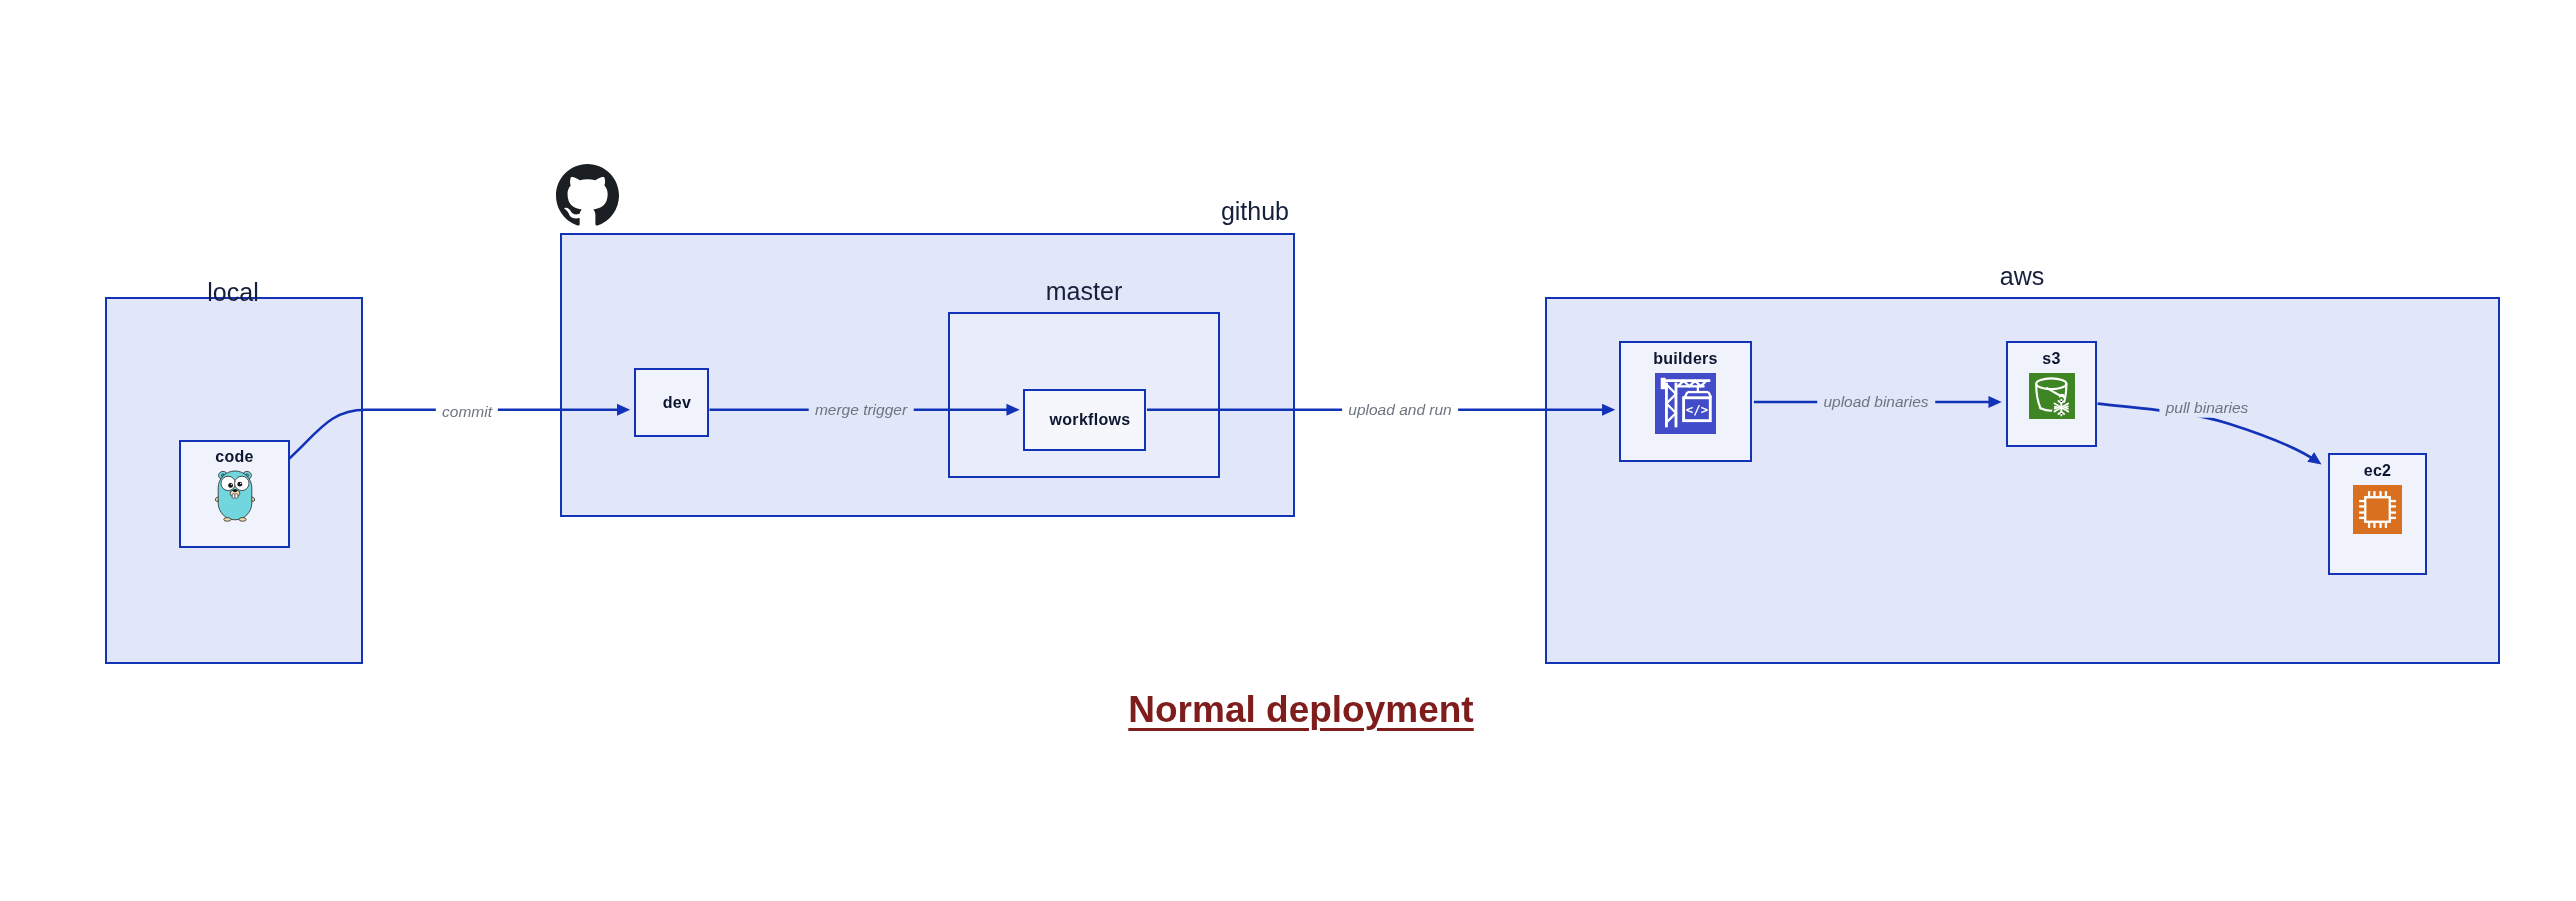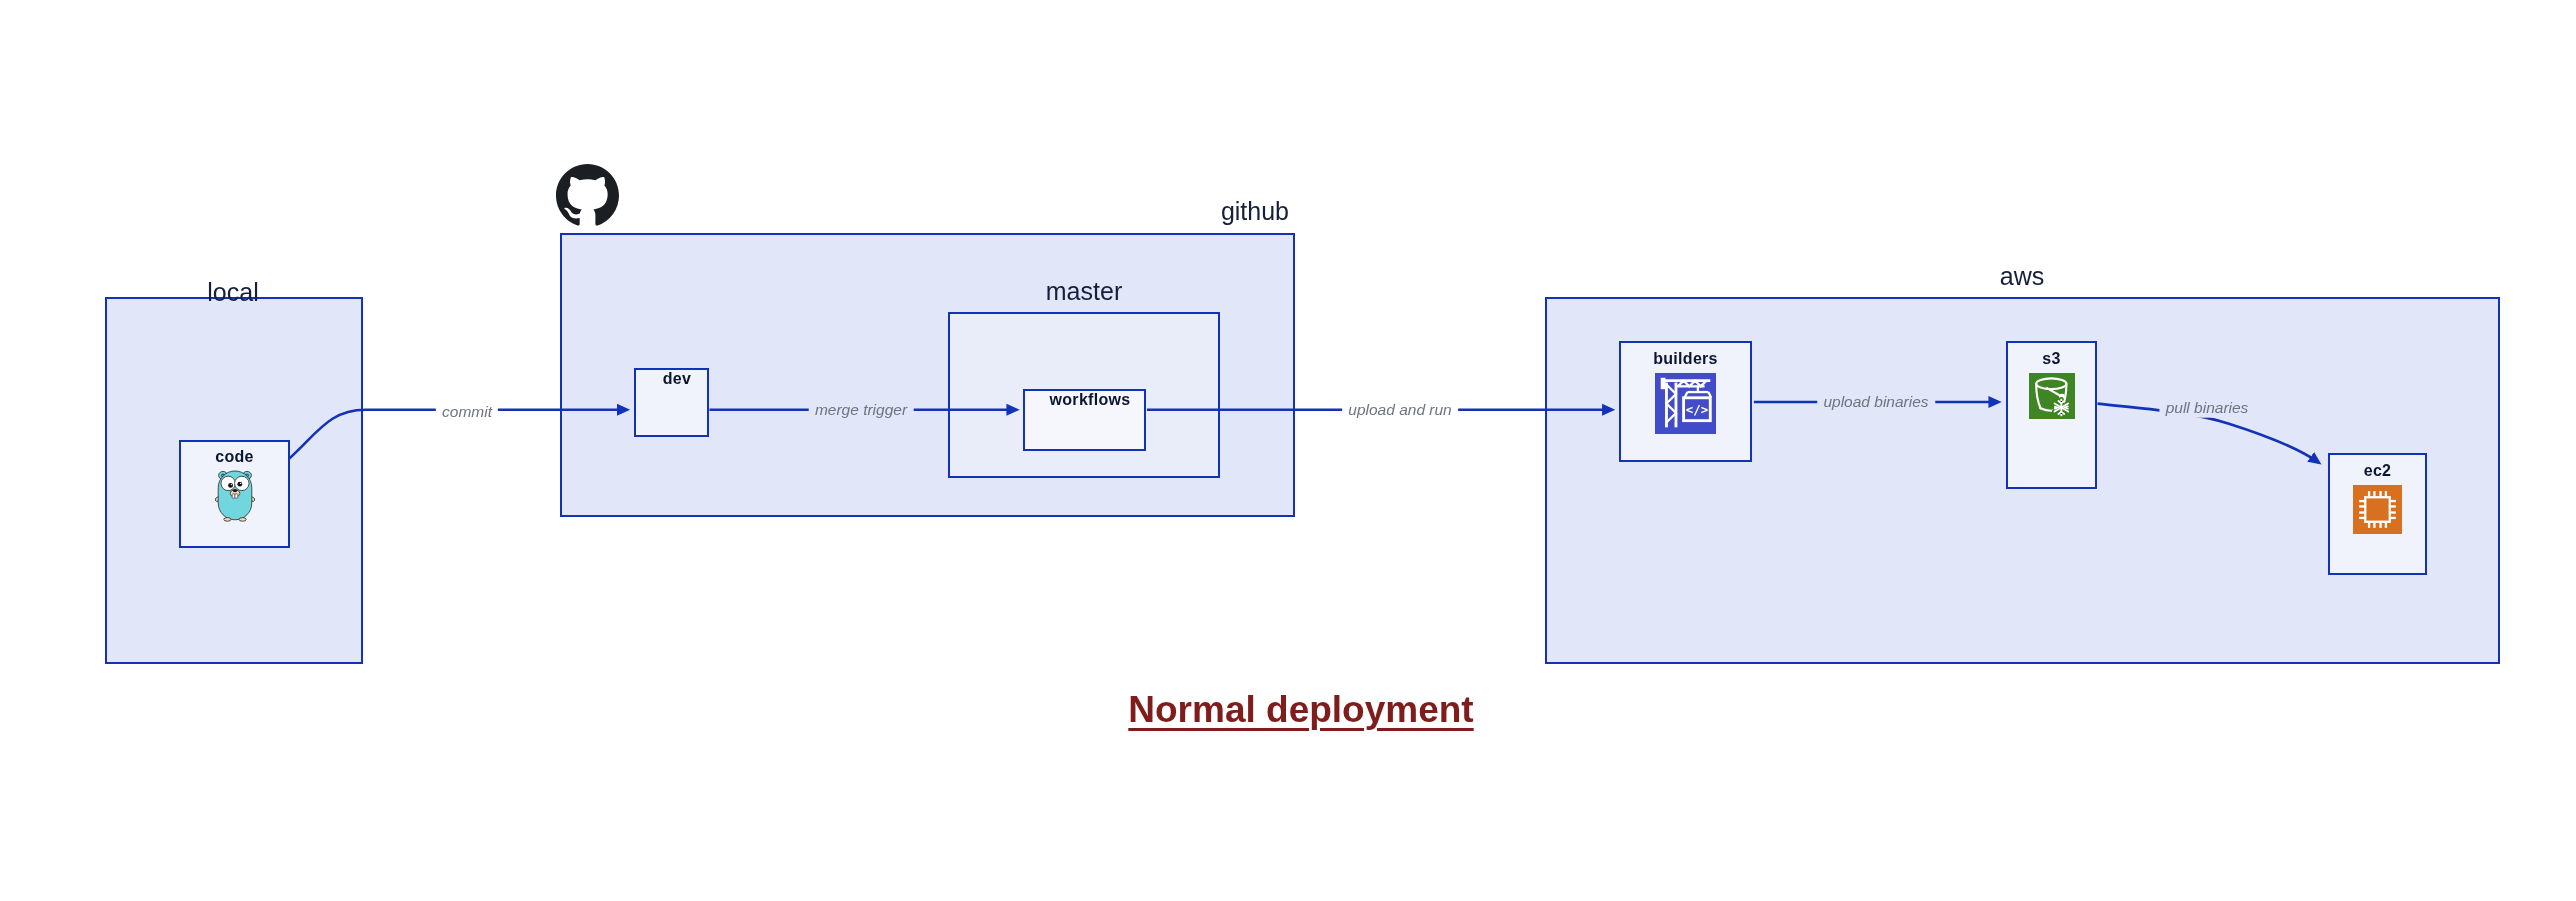--- a/index.html
+++ b/index.html
@@ -7,21 +7,21 @@
        font-family:"Liberation Sans", sans-serif;}
   .stage{position:absolute;inset:0;}
 
   
   .group{position:absolute;border:2.6px solid #1232b8;background:#e1e6f8;box-sizing:border-box;}
   .group.master{background:#e9edfa;}
 
   
   .node{position:absolute;border:2.6px solid #1232b8;background:#f0f3fc;box-sizing:border-box;
         display:flex;flex-direction:column;align-items:center;}
-  .node.center{padding-left:11px;}
+  .node.center{justify-content:center;padding-left:11px;}
   .node.topstack{justify-content:flex-start;padding-top:7.2px;gap:5.2px;}
   .node-label{font-weight:bold;font-size:16px;color:#0d1630;letter-spacing:0.3px;}
   .node.wf{background:#f5f7fd;}
 
   
   .group-label{position:absolute;font-size:25px;color:#16203c;white-space:nowrap;text-align:right;}
   .center-anchor{transform:translateX(-50%);}
 
   
   .edge-label{position:absolute;transform:translate(-50%,-50%);font-style:italic;
@@ -117,21 +117,21 @@
           <path d="M34 20 L31 26"></path>
           <path d="M56 20 L59 26"></path>
         </g>
         <rect x="6" y="5" width="5" height="12" fill="#ffffff"></rect>
         <rect x="30" y="26" width="28" height="24" fill="none" stroke="#ffffff" stroke-width="3"></rect>
         <text x="44" y="43" text-anchor="middle" font-family="DejaVu Sans Mono, monospace" font-size="13" font-weight="bold" fill="#ffffff">&lt;/&gt;</text>
       </svg>
     </span>
   </div>
 
-  <div class="node topstack" style="left:2006px;top:341px;width:91px;height:148px;">
+  <div class="node topstack" style="left:2006px;top:341px;width:91px;height:106px;">
     <div class="node-label">s3</div>
     <span>
       <svg class="icon-tile" width="46" height="46" viewBox="0 0 64 64" aria-hidden="true">
         <rect width="64" height="64" fill="#3e8523"></rect>
         <g stroke="#ffffff" fill="none" stroke-width="3" stroke-linecap="round">
           <ellipse cx="31" cy="15" rx="21" ry="7.5"></ellipse>
           <path d="M10 15 C10 28 13 42 16 49"></path>
           <path d="M52 15 C52 28 49 42 46 49"></path>
           <path d="M16 49 Q31 56 46 49"></path>
           <path d="M25 21 L46 33"></path>

